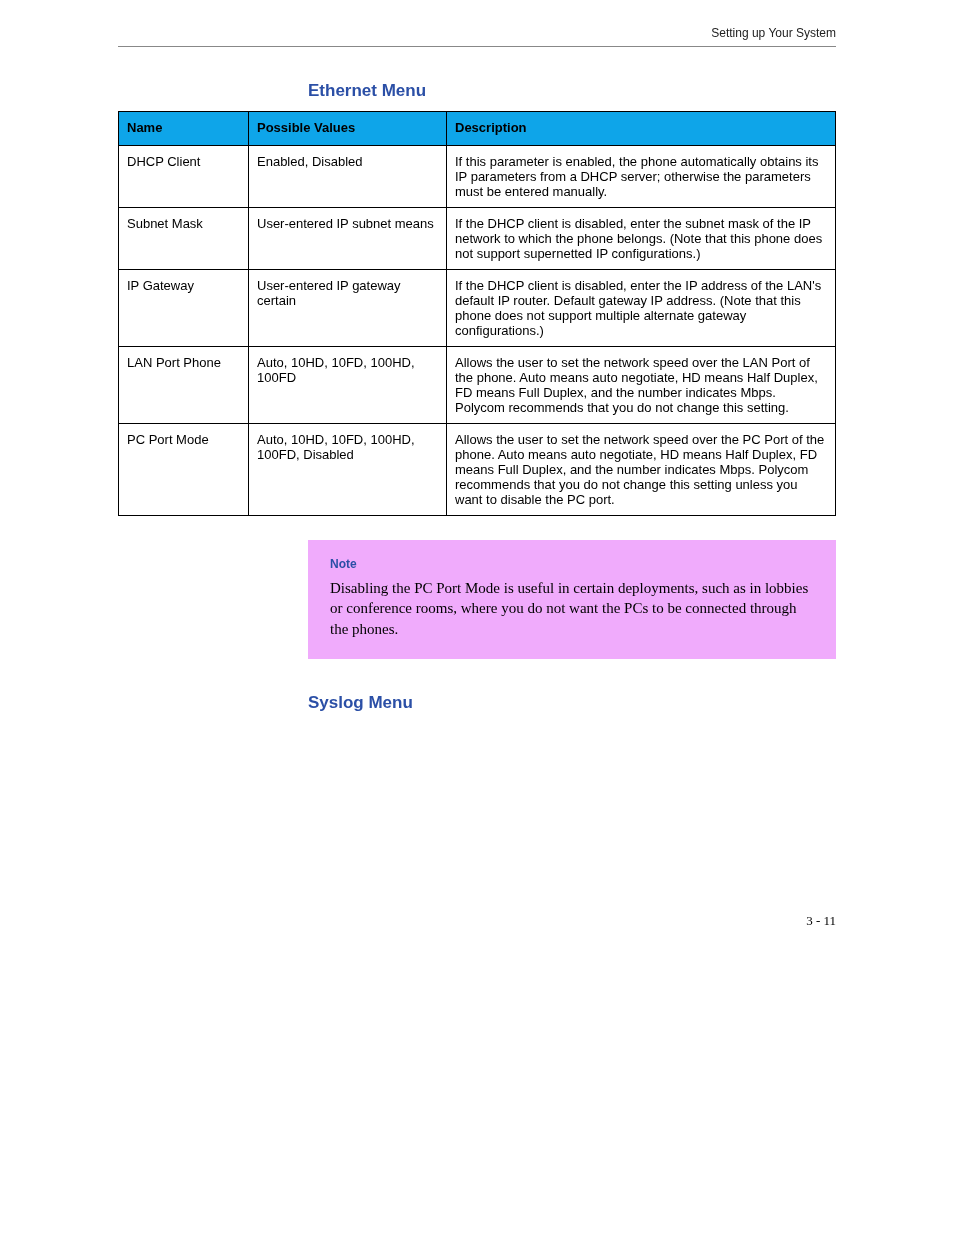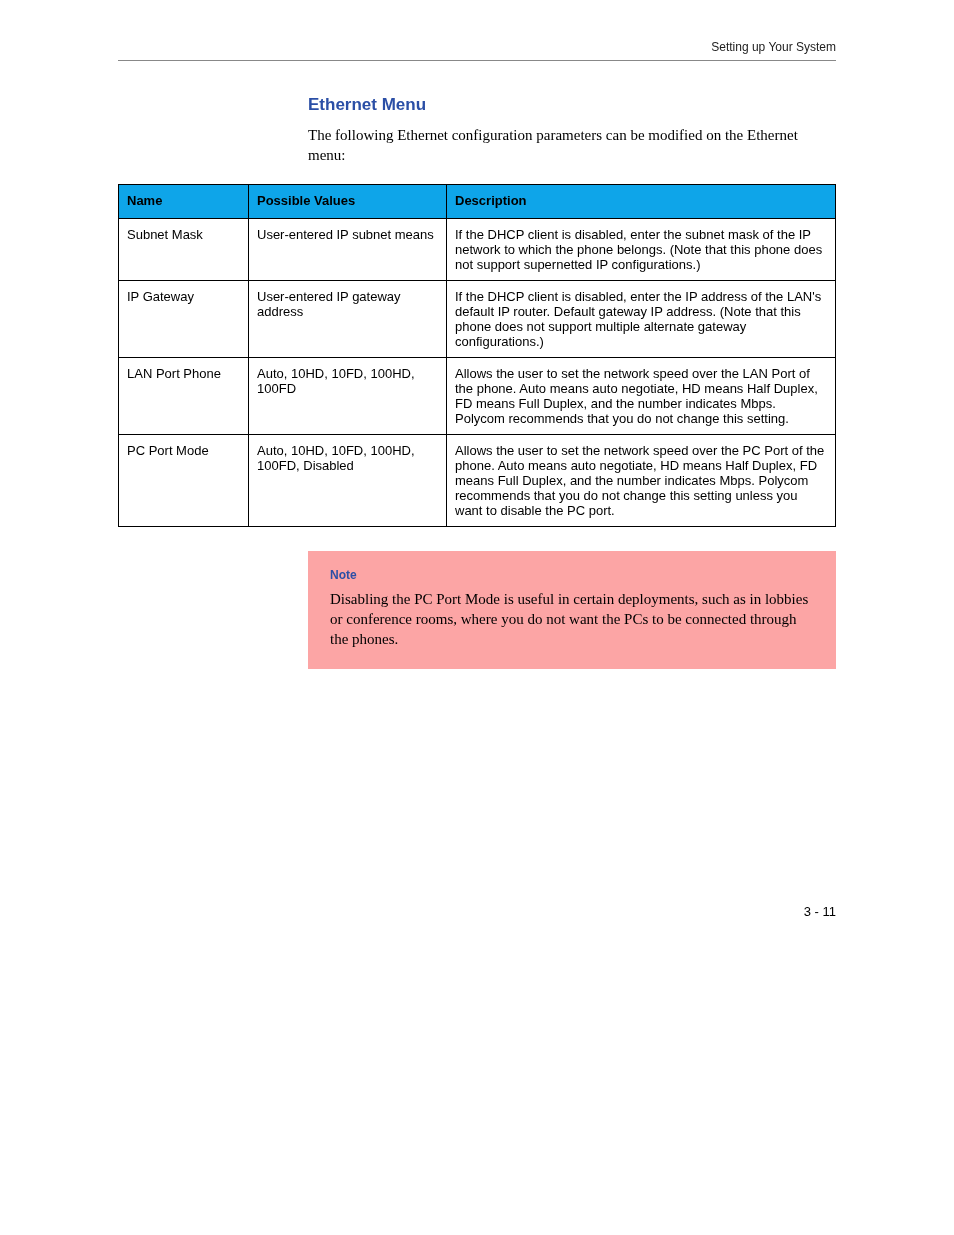--- a/index.html
+++ b/index.html
@@ -8,21 +8,21 @@
     background: #fff;
     font-family: Arial, Helvetica, sans-serif;
     color: #000;
     width: 954px;
   }
   .page {
     width: 954px;
     height: 993px;
     position: relative;
     box-sizing: border-box;
-    padding: 40px 118px 40px 118px;
+    padding: 26px 118px 40px 118px;
   }
   .running-head {
     text-align: right;
     font-size: 12px;
     color: #222;
     margin-bottom: 6px;
     font-family: Arial, Helvetica, sans-serif;
   }
   .hr-top {
     border: none;
@@ -65,80 +65,84 @@
     background: #0ea5e9;
     font-weight: bold;
     text-align: left;
     height: 34px;
     margin-left: 40px;
   }
   table.param col.c1 { width: 130px; }
   table.param col.c2 { width: 198px; }
   table.param col.c3 { width: auto; }
   .note-box {
-    background: #fca5a5;
+    background: #f0abfc;
     font-family: "Book Antiqua", Palatino, "Palatino Linotype", Georgia, serif;
     font-size: 15px;
     color: #000;
     padding: 16px 18px 20px 22px;
     margin: 24px 0 0 0;
     line-height: 1.35;
   }
   .note-label {
     font-family: Arial, Helvetica, sans-serif;
     font-size: 12px;
     font-weight: bold;
     color: #2b4fa6;
     display: block;
     margin-bottom: 6px;
   }
   .page-num {
     position: absolute;
     right: 118px;
-    bottom: 74px;
-    font-family: Liberation Sans, sans-serif;
+    bottom: 64px;
+    font-family: Liberation Serif, serif;
     font-size: 13px;
     color: #000;
   }
 </style>
 </head>
 <body>
 
 <div class="page">
 
   <div class="running-head">Setting up Your System</div>
   <hr class="hr-top">
 
   <div class="content-col">
     <div class="sub-heading">Ethernet Menu</div>
-    <p class="body-text">The following Ethernet configuration parameters can be modified on the Ethernet menu:</p>
   </div>
 
   <table class="param">
     <colgroup>
       <col class="c1">
         <col class="c2">
         <col class="c3">
     </colgroup>
     <thead>
       <tr>
         <th>Name</th>
         <th>Possible Values</th>
         <th>Description</th>
       </tr>
     </thead>
     <tbody>
       <tr>
+        <td>DHCP Client</td>
+        <td>Enabled, Disabled</td>
+        <td>If this parameter is enabled, the phone automatically obtains its IP parameters from a DHCP server; otherwise the parameters must be entered manually.</td>
+      </tr>
+      <tr>
         <td>Subnet Mask</td>
         <td>User-entered IP subnet means</td>
         <td>If the DHCP client is disabled, enter the subnet mask of the IP network to which the phone belongs. (Note that this phone does not support supernetted IP configurations.)</td>
       </tr>
       <tr>
         <td>IP Gateway</td>
-        <td>User-entered IP gateway address</td>
+        <td>User-entered IP gateway certain</td>
         <td>If the DHCP client is disabled, enter the IP address of the LAN's default IP router.
 Default gateway IP address. (Note that this phone does not support multiple alternate gateway configurations.)</td>
       </tr>
       <tr>
         <td>LAN Port Phone</td>
         <td>Auto, 10HD, 10FD, 100HD, 100FD</td>
         <td>Allows the user to set the network speed over the LAN Port of the phone. Auto means auto negotiate, HD means Half Duplex, FD means Full Duplex, and the number indicates Mbps. Polycom recommends that you do not change this setting.</td>
       </tr>
       <tr>
         <td>PC Port Mode</td>
@@ -147,16 +151,17 @@
       </tr>
     </tbody>
   </table>
 
   <div class="content-col">
     <div class="note-box">
       <span class="note-label">Note</span>
       <span>Disabling the PC Port Mode is useful in certain deployments, such as in lobbies or conference rooms, where you do not want the PCs to be connected through the phones.</span>
     </div>
 
+    <div class="sub-heading">Syslog Menu</div>
   </div>
 
   <div class="page-num">3 - 11</div>
 </div>
 
 </body></html>

